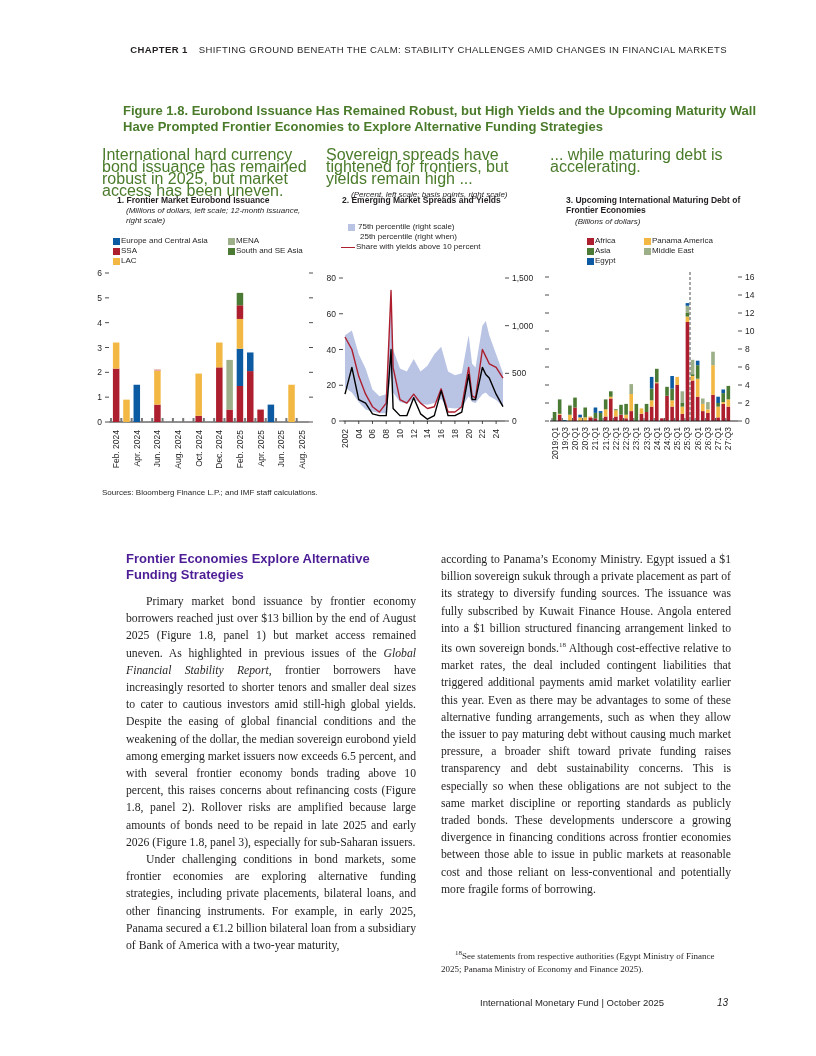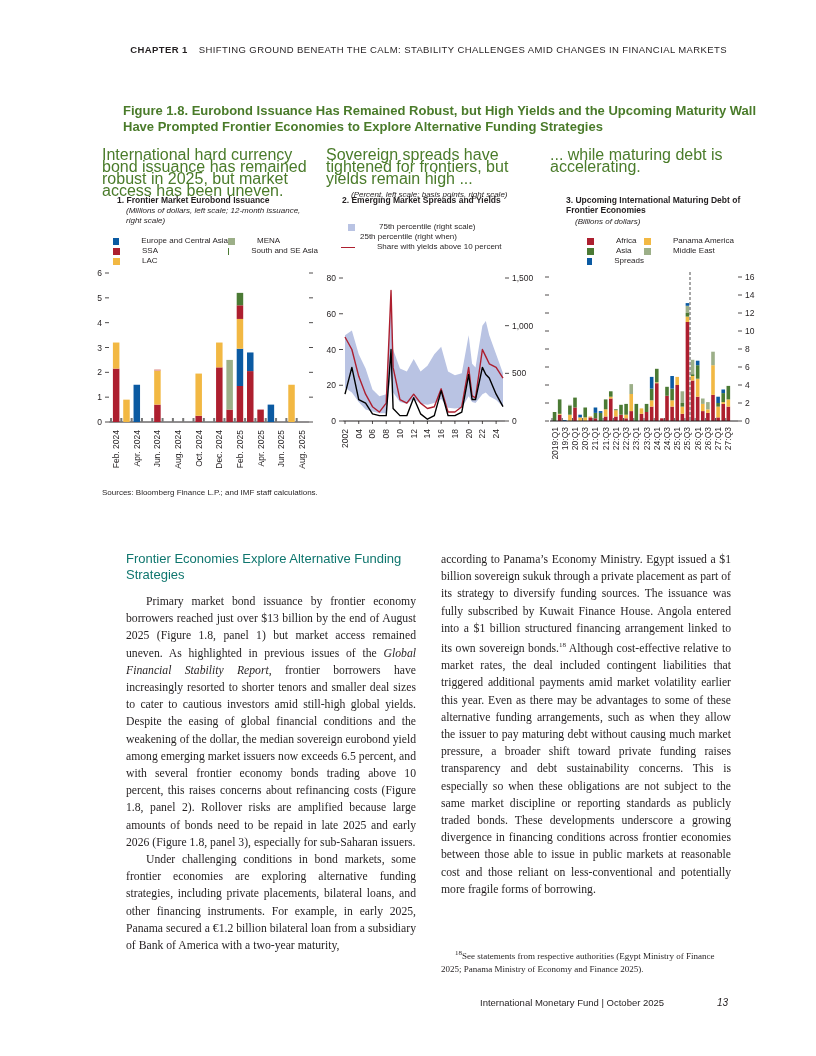--- a/index.html
+++ b/index.html
@@ -4,27 +4,27 @@
 <style>
   * { box-sizing: border-box; margin: 0; padding: 0; }
   body { width: 816px; height: 1056px; background: #fff; position: relative; font-family: "Liberation Sans", sans-serif; color: #231f20; overflow: hidden; }
   .running-head { position: absolute; top: 44px; left: 0; width: 727px; text-align: right; font-size: 9.5px; letter-spacing: 0.4px; font-family: "Liberation Sans", sans-serif; }
   .running-head .ch { font-weight: bold; margin-right: 8px; }
   .fig-title { position: absolute; top: 103px; left: 102px; width: 650px; color: #4a7b2a; font-weight: bold; font-size: 13px; line-height: 16px; font-family: "Liberation Sans", sans-serif; margin-left: 21px; }
   .sub { position: absolute; top: 149px; color: #4a7b2a; font-size: 16px; line-height: 12px; }
   .panel-title { position: absolute; font-size: 8.5px; font-weight: bold; line-height: 10px; }
   .panel-unit { position: absolute; font-size: 8px; font-style: italic; line-height: 10px; }
   .legend { position: absolute; font-size: 8px; line-height: 10px; }
-  .legend .it { display: flex; align-items: center; gap: 22px; white-space: nowrap; }
+  .legend .it { display: flex; align-items: center; gap: 1px; white-space: nowrap; }
   .legend .sw { width: 7px; height: 7px; display: inline-block; }
   .legend .ln { width: 14px; height: 0; border-top: 1.5px solid; display: inline-block; }
   svg.chart { position: absolute; overflow: visible; }
   svg text { font-family: "Liberation Sans", sans-serif; font-size: 8.5px; fill: #231f20; }
   .sources { position: absolute; top: 487px; left: 102px; width: 650px; font-size: 8px; line-height: 11px; }
-  .h2 { position: absolute; top: 551px; left: 126px; width: 290px; color: #0f766e; font-weight: normal; font-size: 13px; line-height: 16px; }
+  .h2 { position: absolute; top: 551px; left: 126px; width: 290px; color: #4c1d95; font-weight: bold; font-size: 13px; line-height: 16px; }
   .col { position: absolute; font-family: "Liberation Serif", serif; font-size: 11.7px; line-height: 17.2px; text-align: justify; }
   .col p { text-indent: 20px; }
   .col p.noind { text-indent: 0; }
   .fn { position: absolute; top: 947px; left: 441px; width: 290px; font-family: "Liberation Serif", serif; font-size: 9px; line-height: 13px; }
   .fn sup, .col sup { font-size: 7px; }
   .footer { position: absolute; top: 997px; left: 480px; font-size: 9.5px; }
   .pageno { position: absolute; top: 997px; left: 717px; font-size: 10px; font-style: italic; }
 </style>
 </head>
 <body>
@@ -222,21 +222,21 @@
     <div class="it">
         <span class="sw" style="background:#4b7a34"></span>
         <span>Asia</span>
       </div>
     <div class="it">
         <span class="sw" style="background:#9caf88"></span>
         <span>Middle East</span>
       </div>
     <div class="it">
         <span class="sw" style="background:#0b5aa2"></span>
-        <span>Spreads</span>
+        <span>Egypt</span>
       </div>
   </div>
 </div>
 <svg class="chart" id="p3" style="left:540px;top:260px;" width="225" height="215">
     <line x1="5" x2="9" y1="161" y2="161" stroke="#231f20" stroke-width="0.8"></line>
     <line x1="198" x2="202" y1="161" y2="161" stroke="#231f20" stroke-width="0.8"></line>
     <text x="205" y="164">0</text>
     <line x1="5" x2="9" y1="143" y2="143" stroke="#231f20" stroke-width="0.8"></line>
     <line x1="198" x2="202" y1="143" y2="143" stroke="#231f20" stroke-width="0.8"></line>
     <text x="205" y="146">2</text>

